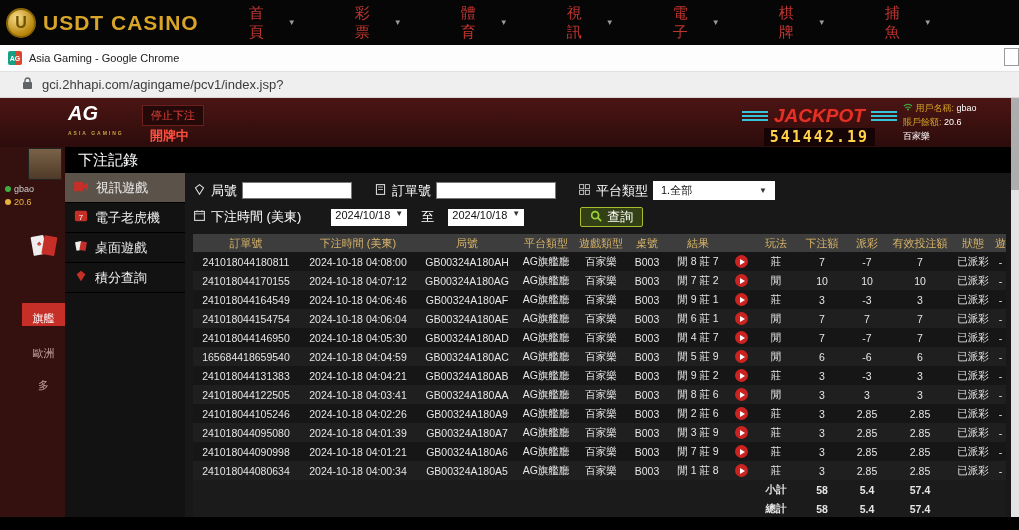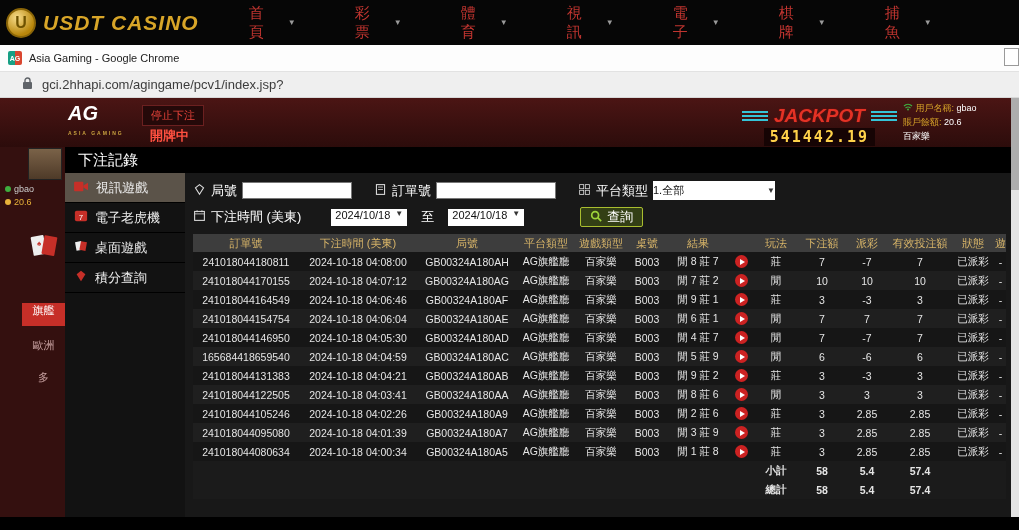--- a/index.html
+++ b/index.html
@@ -3,21 +3,21 @@
 <meta charset="utf-8">
 <style>
   * { margin:0; padding:0; box-sizing:border-box; }
   body { font-family:"Liberation Sans", sans-serif; background:#000; }
   .stage { position:relative; width:1019px; height:530px; overflow:hidden; background:#000; }
 
   
   .topbar { position:absolute; left:0; top:0; width:1019px; height:45px; background:#060606; display:flex; align-items:center; }
   .brand { display:flex; align-items:center; gap:7px; margin-left:6px; }
   .coin { width:30px; height:30px; border-radius:50%; background:radial-gradient(circle at 35% 30%, #f7dc8a, #b8860b 70%); border:2px solid #8a6508; color:#6e5200; font-weight:bold; font-size:16px; display:flex; align-items:center; justify-content:center; }
-  .brand-text { color:#d8a528; font-size:21px; font-weight:bold; letter-spacing:1px;font-style:italic; }
+  .brand-text { color:#d8a528; font-size:21px; font-weight:bold; letter-spacing:1px; }
   .nav { display:flex; margin-left:50px; gap:59px; }
   .nav-item { color:#c13530; font-size:15px; display:flex; align-items:center; gap:10px; cursor:pointer; width:47px; }
   .chev { color:#9a9a9a; font-size:8px; }
 
   
   .titlebar { position:absolute; left:0; top:45px; width:1019px; height:27px; background:#fdfdfd; border-bottom:1px solid #e2e2e2; display:flex; align-items:center; gap:7px; padding-left:8px; }
   .ag-favicon { width:14px; height:14px; font-size:7px; font-weight:bold; color:#fff; background:linear-gradient(90deg,#18a085 50%, #d9462f 50%); display:flex; align-items:center; justify-content:center; border-radius:2px; }
   .title-text { color:#222; font-size:11px; }
   .win-partial { position:absolute; right:0; top:48px; width:15px; height:18px; background:#fff; border:1px solid #9a9a9a; }
   .urlbar { position:absolute; left:0; top:72px; width:1019px; height:26px; background:#efefef; border-bottom:1px solid #d8d8d8; display:flex; align-items:center; gap:9px; padding-left:22px; }
@@ -38,39 +38,39 @@
   .user-info { position:absolute; right:10px; top:3px; width:106px; overflow:hidden; font-size:9px; line-height:14px; white-space:nowrap; }
   .user-info .lbl { color:#d8a528; }
   .user-info .val { color:#fff; }
 
   
   .avatar { position:absolute; left:28px; top:50px; width:34px; height:32px; background:linear-gradient(#7a6248,#4e3a28); border:1px solid #222; }
   .frag-user { position:absolute; left:5px; top:86px; color:#ccc; font-size:9px; }
   .frag-bal { position:absolute; left:5px; top:99px; color:#e8b33a; font-size:9px; }
   .dot { display:inline-block; width:6px; height:6px; border-radius:50%; margin-right:3px; }
   .cards-frag { position:absolute; left:29px; top:134px; }
-  .side-tab { position:absolute; left:22px; width:43px; height:23px; display:flex; align-items:flex-start; justify-content:center; font-size:11px; color:#fff; cursor:pointer; }
+  .side-tab { position:absolute; left:22px; width:43px; height:23px; display:flex; align-items:flex-end; justify-content:center; font-size:11px; color:#fff; cursor:pointer; }
   .side-tab.tab { background:#c62f28; }
   .side-tab.text { color:#c9a2a2;font-family:Liberation Serif, serif; }
   .side-tab.nav { color:#eee; gap:3px; }
   .mini-red { width:7px; height:7px; background:#c62f28; border-radius:2px; }
 
   
   .modal { position:absolute; left:65px; top:49px; width:946px; height:370px; background:#141414; display:flex; flex-direction:column; }
   .modal-header { height:26px; flex:0 0 26px; background:#000; color:#fff; font-size:15px; display:flex; align-items:center; padding-left:13px; }
   .modal-body { flex:1; display:flex; min-height:0; }
   .menu { width:120px; background:#121212; }
   .menu-item { height:30px; display:flex; align-items:center; gap:7px; padding-left:9px; color:#eee; font-size:13px; border-bottom:1px solid #000; cursor:pointer; }
   .menu-item.active { background:#5b5349; }
   .content { flex:1; padding:8px 0 0 8px; background:#181818; overflow:hidden; }
 
   .filter-row { display:flex; align-items:center; margin-bottom:7px; font-size:13px; color:#fff; }
   .fl { display:flex; align-items:center; gap:5px; }
   .txt-input { width:110px; height:17px; border:1px solid #777; background:#fff; font-size:11px; padding:0 3px; }
-  .select-box { width:122px; height:19px; background:#fff; color:#111; font-size:11px; display:flex; align-items:center; justify-content:space-between; padding:0 0; cursor:pointer; }
+  .select-box { width:122px; height:19px; background:#fff; color:#111; font-size:11px; display:flex; align-items:center; justify-content:space-between; padding:0 8px; cursor:pointer; }
   .date-box { width:76px; height:17px; background:#fff; color:#111; font-size:11px; display:flex; align-items:flex-start; justify-content:space-between; padding:0 4px; cursor:pointer; }
   .arrow { font-size:8px; color:#333; }
   .search-btn { height:20px; padding:0 9px; background:#333f15; border:1px solid #a9bd2f; color:#fff; font-size:13px; display:flex; gap:5px; align-items:center; border-radius:2px; cursor:pointer; }
 
   table.bet { border-collapse:collapse; table-layout:fixed; width:813px; margin-top:2px; }
   table.bet th { background:#3d3d3d; color:#d7b468; font-weight:normal; font-size:11px; height:18px; white-space:nowrap; overflow:hidden; }
   table.bet td { height:19px; color:#e5e5e5; font-size:10.5px; text-align:center; white-space:nowrap; overflow:hidden; }
   table.bet tr:nth-child(odd) td { background:#161616; }
   table.bet tr:nth-child(even) td { background:#1f1f1f; }
   td.pos { color:#3fae3f; }
@@ -512,20 +512,38 @@
                       <span class="tri"></span>
                     </span></td>
                   <td class="">莊</td>
                   <td class="">3</td>
                   <td class="pos">2.85</td>
                   <td class="">2.85</td>
                   <td class="pos">已派彩</td>
                   <td class="">-</td>
                 </tr>
                 <tr>
+                  <td class="">241018044090998</td>
+                  <td class="">2024-10-18 04:01:21</td>
+                  <td class="">GB00324A180A6</td>
+                  <td class="">AG旗艦廳</td>
+                  <td class="">百家樂</td>
+                  <td class="">B003</td>
+                  <td class="">閒 7 莊 9</td>
+                  <td><span class="play-btn">
+                      <span class="tri"></span>
+                    </span></td>
+                  <td class="">莊</td>
+                  <td class="">3</td>
+                  <td class="pos">2.85</td>
+                  <td class="">2.85</td>
+                  <td class="pos">已派彩</td>
+                  <td class="">-</td>
+                </tr>
+                <tr>
                   <td class="">241018044080634</td>
                   <td class="">2024-10-18 04:00:34</td>
                   <td class="">GB00324A180A5</td>
                   <td class="">AG旗艦廳</td>
                   <td class="">百家樂</td>
                   <td class="">B003</td>
                   <td class="">閒 1 莊 8</td>
                   <td><span class="play-btn">
                       <span class="tri"></span>
                     </span></td>

